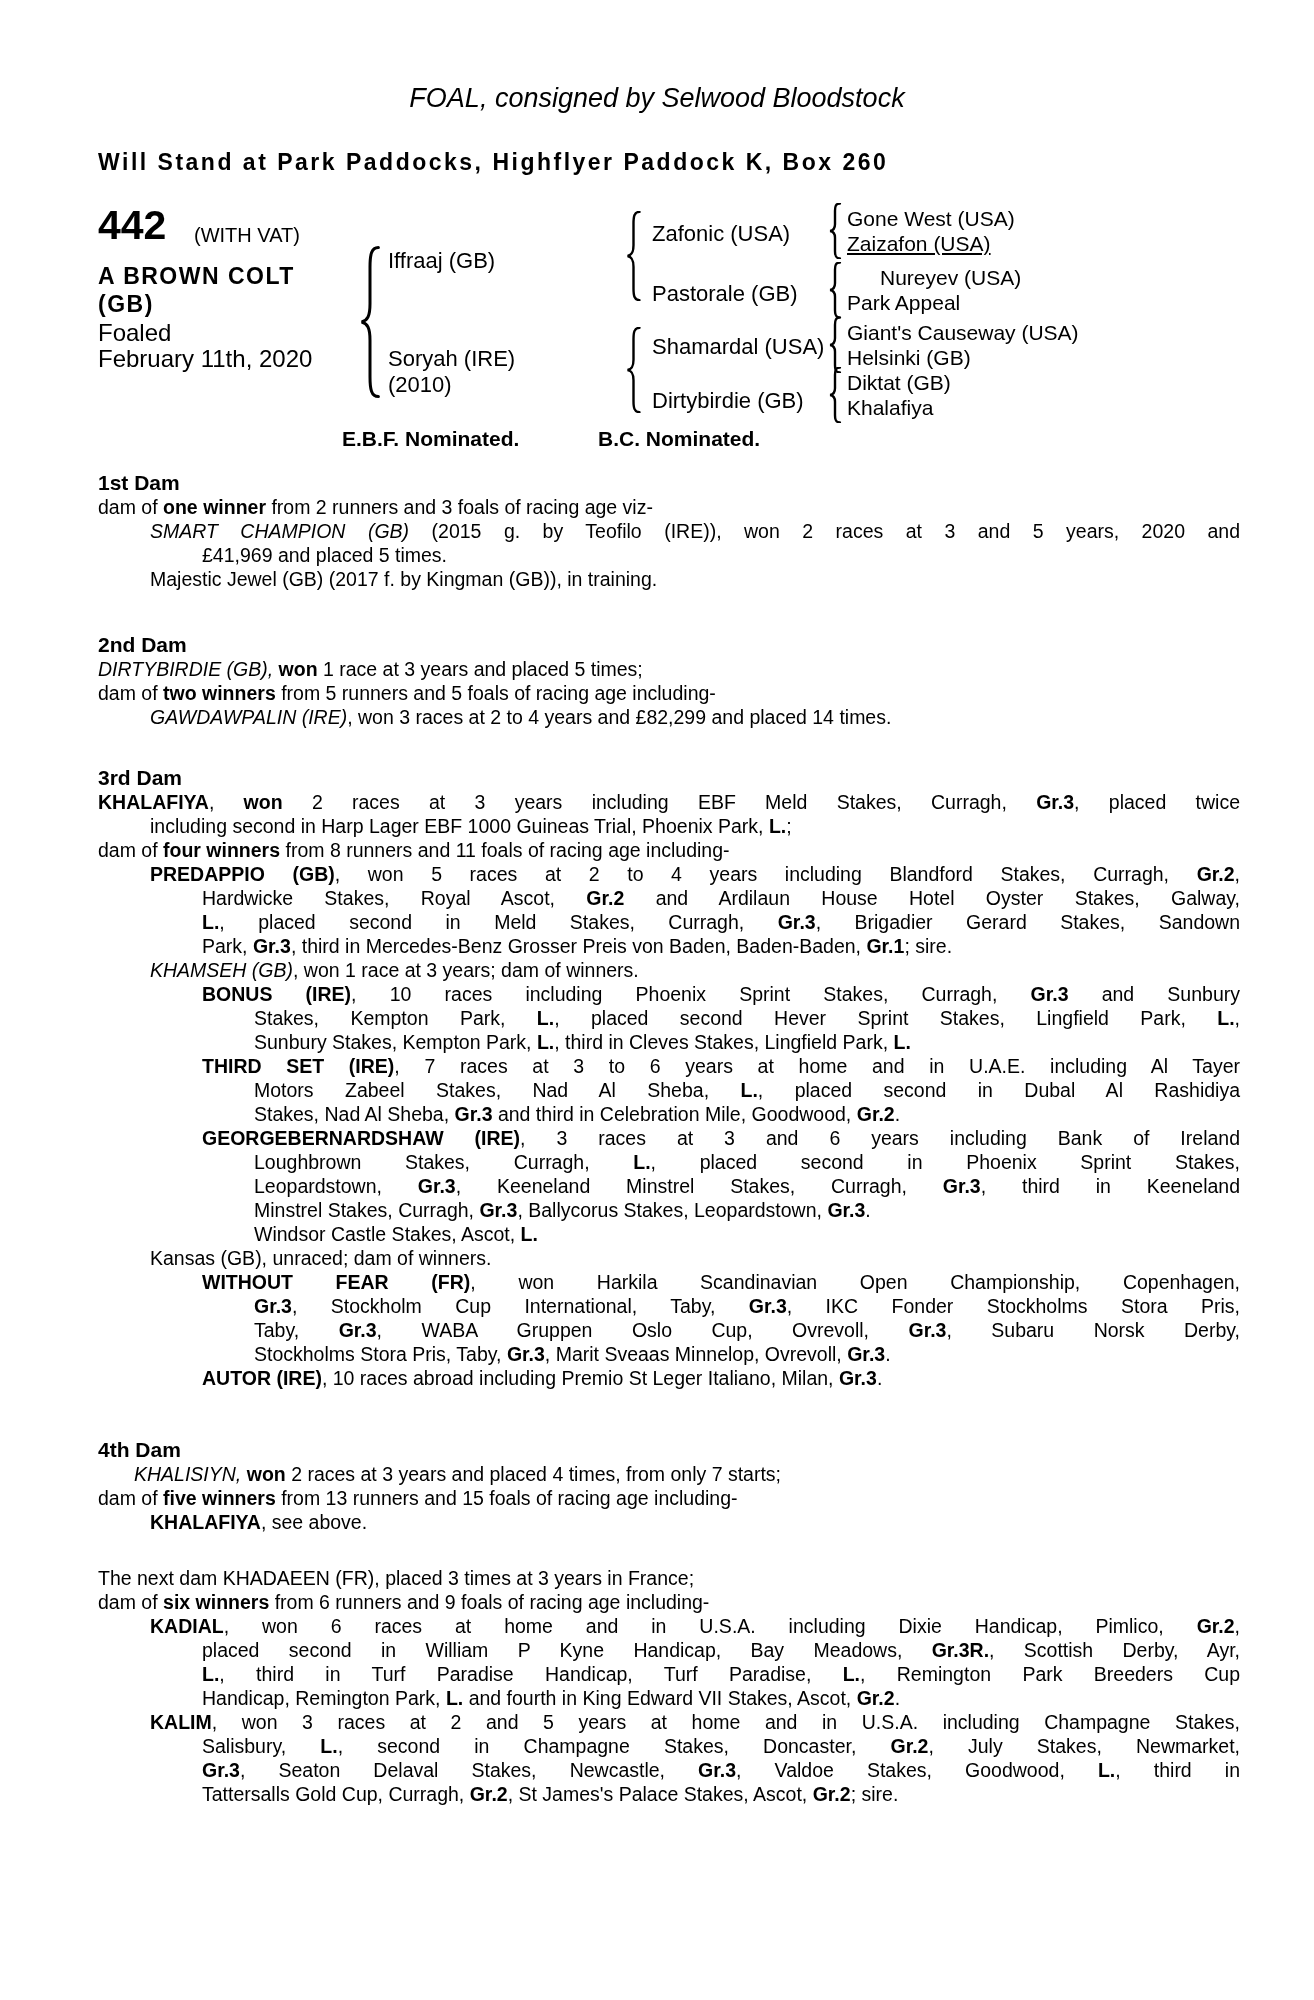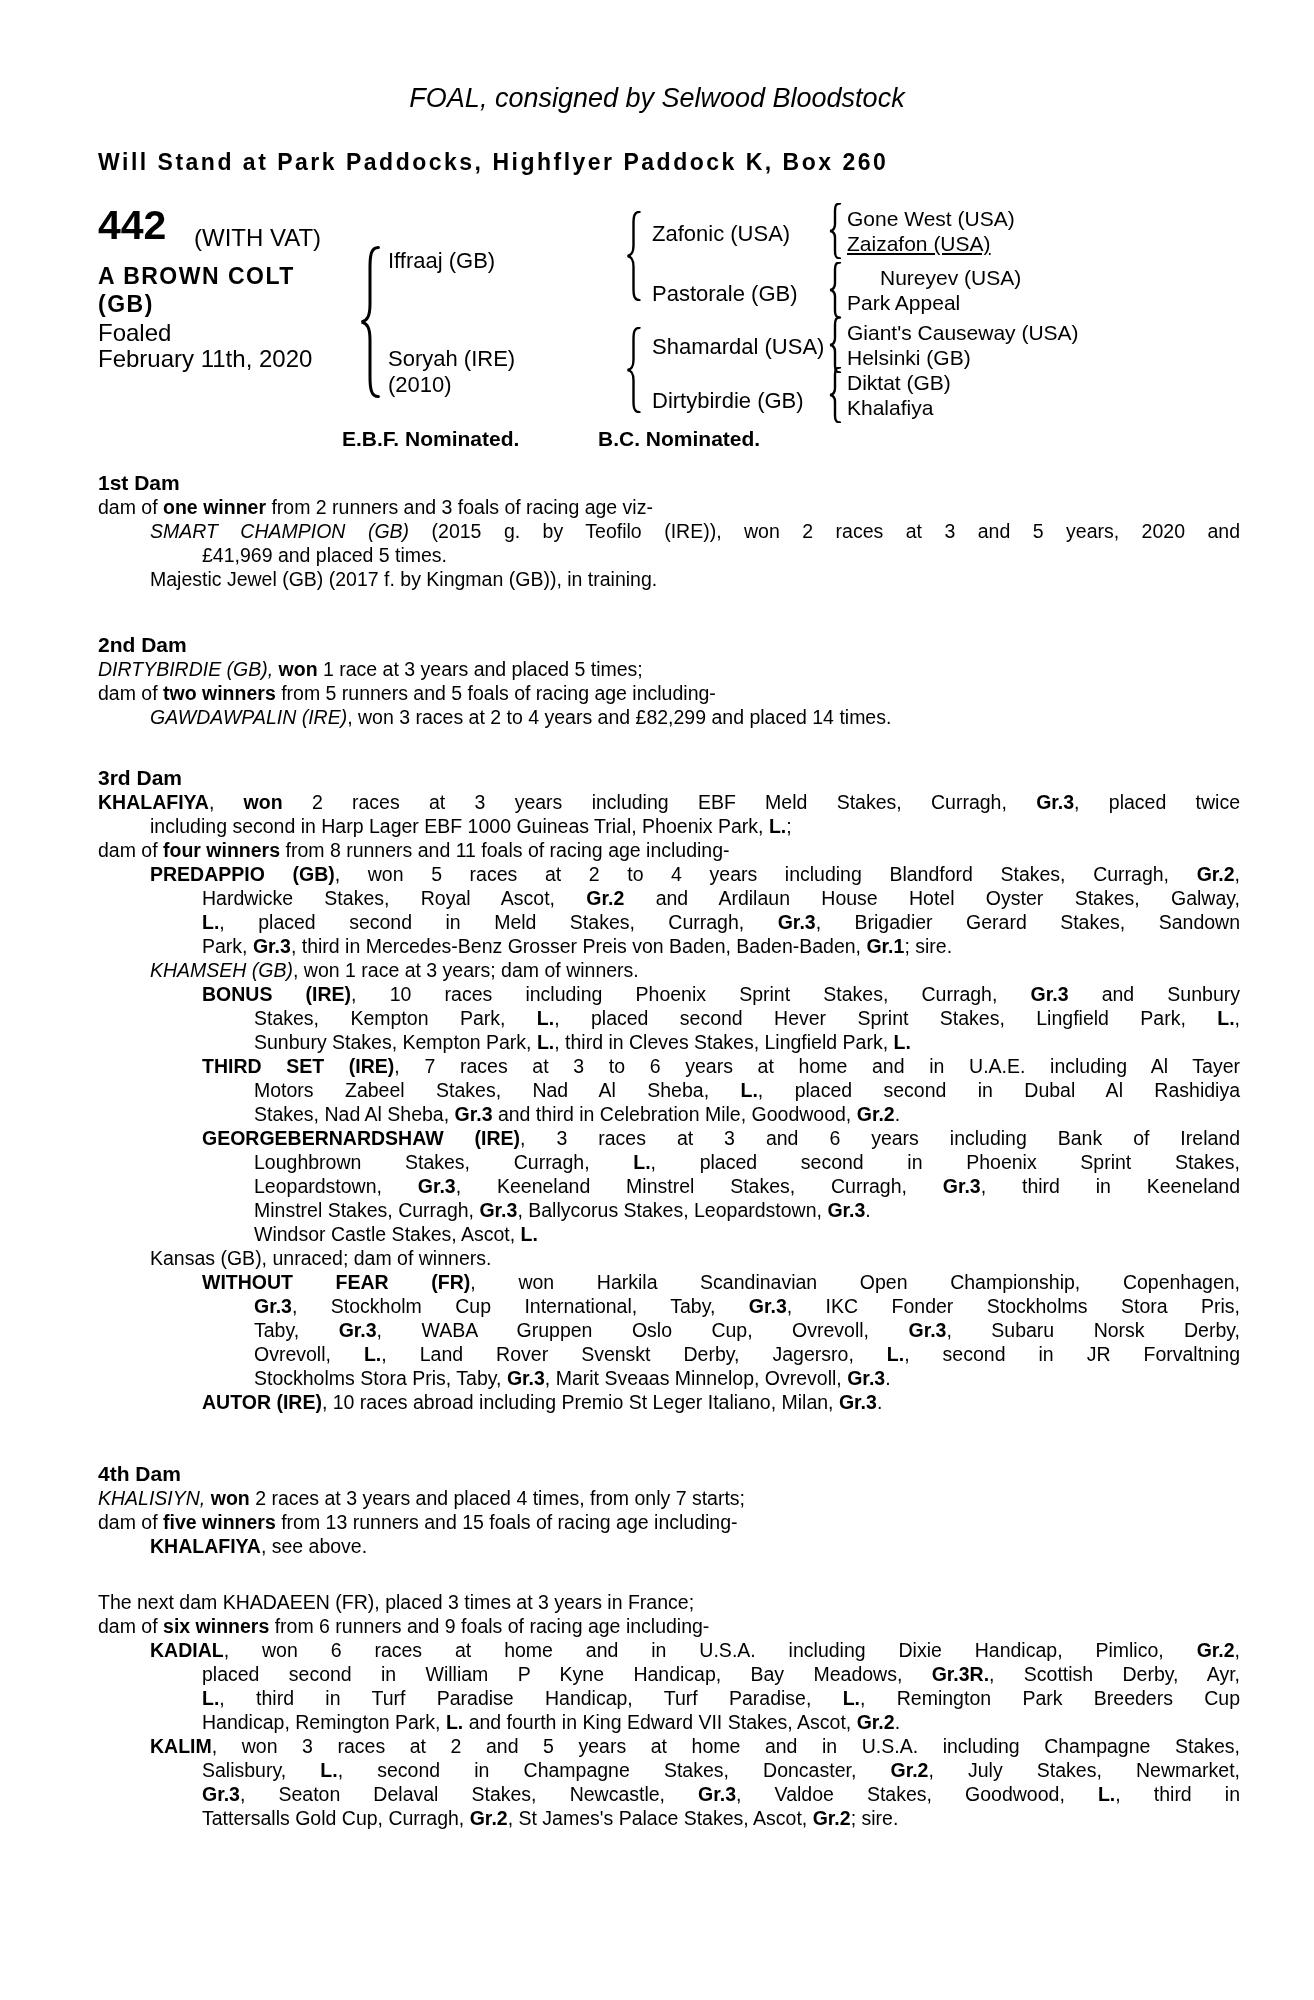--- a/index.html
+++ b/index.html
@@ -4,21 +4,21 @@
 <style>
   html,body{margin:0;padding:0;background:#ffffff;}
   .page{position:relative;width:1314px;height:2000px;background:#ffffff;color:#000;
         font-family:"Liberation Sans", sans-serif; overflow:hidden;}
   .consignor{position:absolute;top:84px;left:0;width:100%;text-align:center;
              font-style:italic;font-size:27px;line-height:1.1;}
   .standline{position:absolute;top:150px;left:98px;font-weight:bold;font-size:23px;
              letter-spacing:2.5px;line-height:1.1;}
   .abs{position:absolute;line-height:1.15;}
   .lotnum{font-size:41px;font-weight:bold;line-height:1;}
-  .vat{font-size:24px;}
+  .vat{font-size:20px;}
   .horsename{font-size:23px;font-weight:bold;letter-spacing:1.5px;line-height:1.1;}
   .plain20{font-size:24px;}
   .pedname{font-size:22px;white-space:nowrap;}
   .ggname{font-size:21px;white-space:nowrap;}
   .nom{font-size:21px;font-weight:bold;}
   .brace{position:absolute;}
   .brace path{fill:none;stroke:#000;stroke-width:2.4;stroke-linecap:round;}
   .brace.big path{stroke-width:3;}
   .body-text{position:absolute;left:98px;top:471px;width:1142px;font-size:19.5px;line-height:24px;}
   .sec-h{font-size:21px;font-weight:bold;line-height:24px;}
@@ -118,27 +118,26 @@
         <div class="line" style="padding-left: 156px;"><span class="s-r">Stakes, Nad Al Sheba, </span><span class="s-b">Gr.3</span><span class="s-r"> and third in Celebration Mile, Goodwood, </span><span class="s-b">Gr.2</span><span class="s-r">.</span></div>
         <div class="line just" style="padding-left: 104px;"><span class="s-b">GEORGEBERNARDSHAW (IRE)</span><span class="s-r">, 3 races at 3 and 6 years including Bank of Ireland</span></div>
         <div class="line just" style="padding-left: 156px;"><span class="s-r">Loughbrown Stakes, Curragh, </span><span class="s-b">L.</span><span class="s-r">, placed second in Phoenix Sprint Stakes,</span></div>
         <div class="line just" style="padding-left: 156px;"><span class="s-r">Leopardstown, </span><span class="s-b">Gr.3</span><span class="s-r">, Keeneland Minstrel Stakes, Curragh, </span><span class="s-b">Gr.3</span><span class="s-r">, third in Keeneland</span></div>
         <div class="line" style="padding-left: 156px;"><span class="s-r">Minstrel Stakes, Curragh, </span><span class="s-b">Gr.3</span><span class="s-r">, Ballycorus Stakes, Leopardstown, </span><span class="s-b">Gr.3</span><span class="s-r">.</span></div>
         <div class="line" style="padding-left: 156px;"><span class="s-r">Windsor Castle Stakes, Ascot, </span><span class="s-b">L.</span></div>
         <div class="line" style="padding-left: 52px;"><span class="s-r">Kansas (GB), unraced; dam of winners.</span></div>
         <div class="line just" style="padding-left: 104px;"><span class="s-b">WITHOUT FEAR (FR)</span><span class="s-r">, won Harkila Scandinavian Open Championship, Copenhagen,</span></div>
         <div class="line just" style="padding-left: 156px;"><span class="s-b">Gr.3</span><span class="s-r">, Stockholm Cup International, Taby, </span><span class="s-b">Gr.3</span><span class="s-r">, IKC Fonder Stockholms Stora Pris,</span></div>
         <div class="line just" style="padding-left: 156px;"><span class="s-r">Taby, </span><span class="s-b">Gr.3</span><span class="s-r">, WABA Gruppen Oslo Cup, Ovrevoll, </span><span class="s-b">Gr.3</span><span class="s-r">, Subaru Norsk Derby,</span></div>
-        <div class="line just" style="padding-left: 156px;"><span class="s-r">Ovrevoll, </span><span class="s-b">L.</span><span class="s-r">, Land Rover Svenskt Derby, Jagersro, </span><span class="s-b">L.</span><span class="s-r">, second in JR Forvaltning</span></div>
         <div class="line" style="padding-left: 156px;"><span class="s-r">Stockholms Stora Pris, Taby, </span><span class="s-b">Gr.3</span><span class="s-r">, Marit Sveaas Minnelop, Ovrevoll, </span><span class="s-b">Gr.3</span><span class="s-r">.</span></div>
         <div class="line" style="padding-left: 104px;"><span class="s-b">AUTOR (IRE)</span><span class="s-r">, 10 races abroad including Premio St Leger Italiano, Milan, </span><span class="s-b">Gr.3</span><span class="s-r">.</span></div>
       </div>
       <div class="section">
         <div class="sec-h">4th Dam</div>
-        <div class="line" style="padding-left: 0px;"><span class="s-i">KHALISIYN, </span><span class="s-b">won</span><span class="s-r"> 2 races at 3 years and placed 4 times, from only 7 starts;</span></div>
+        <div class="line" style="padding-left: 0px; margin-left: 36px;"><span class="s-i">KHALISIYN, </span><span class="s-b">won</span><span class="s-r"> 2 races at 3 years and placed 4 times, from only 7 starts;</span></div>
         <div class="line" style="padding-left: 0px;"><span class="s-r">dam of </span><span class="s-b">five winners</span><span class="s-r"> from 13 runners and 15 foals of racing age including-</span></div>
         <div class="line" style="padding-left: 52px;"><span class="s-b">KHALAFIYA</span><span class="s-r">, see above.</span></div>
         <div class="line" style="padding-left: 0px; margin-top: 32px;"><span class="s-r">The next dam KHADAEEN (FR), placed 3 times at 3 years in France;</span></div>
         <div class="line" style="padding-left: 0px;"><span class="s-r">dam of </span><span class="s-b">six winners</span><span class="s-r"> from 6 runners and 9 foals of racing age including-</span></div>
         <div class="line just" style="padding-left: 52px;"><span class="s-b">KADIAL</span><span class="s-r">, won 6 races at home and in U.S.A. including Dixie Handicap, Pimlico, </span><span class="s-b">Gr.2</span><span class="s-r">,</span></div>
         <div class="line just" style="padding-left: 104px;"><span class="s-r">placed second in William P Kyne Handicap, Bay Meadows, </span><span class="s-b">Gr.3R.</span><span class="s-r">, Scottish Derby, Ayr,</span></div>
         <div class="line just" style="padding-left: 104px;"><span class="s-b">L.</span><span class="s-r">, third in Turf Paradise Handicap, Turf Paradise, </span><span class="s-b">L.</span><span class="s-r">, Remington Park Breeders Cup</span></div>
         <div class="line" style="padding-left: 104px;"><span class="s-r">Handicap, Remington Park, </span><span class="s-b">L.</span><span class="s-r"> and fourth in King Edward VII Stakes, Ascot, </span><span class="s-b">Gr.2</span><span class="s-r">.</span></div>
         <div class="line just" style="padding-left: 52px;"><span class="s-b">KALIM</span><span class="s-r">, won 3 races at 2 and 5 years at home and in U.S.A. including Champagne Stakes,</span></div>
         <div class="line just" style="padding-left: 104px;"><span class="s-r">Salisbury, </span><span class="s-b">L.</span><span class="s-r">, second in Champagne Stakes, Doncaster, </span><span class="s-b">Gr.2</span><span class="s-r">, July Stakes, Newmarket,</span></div>

